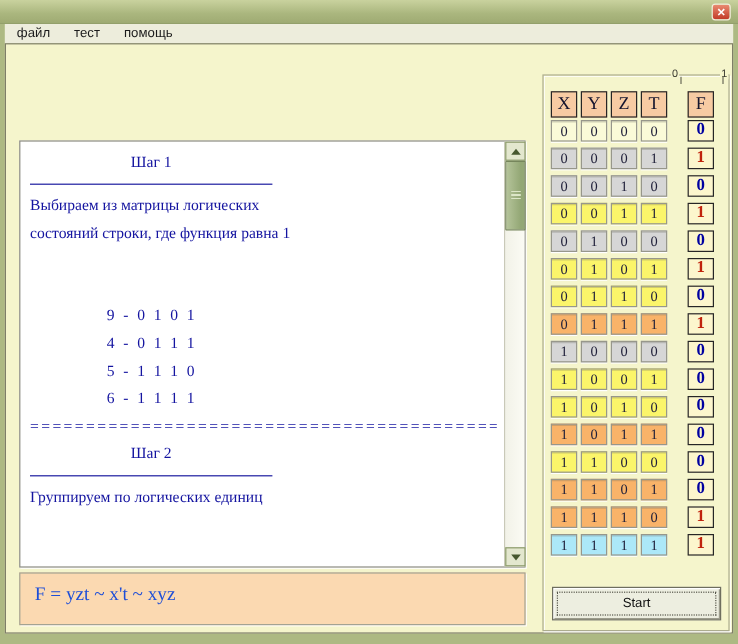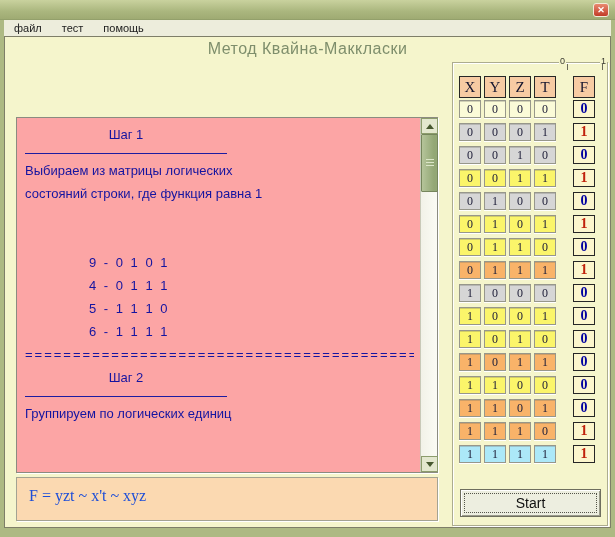--- a/index.html
+++ b/index.html
@@ -39,21 +39,21 @@
     position:absolute;left:10px;top:29px;width:423px;height:46px;
     background:linear-gradient(#EDF3FC,#D7E5F7 35%,#D5E3F6);
     border:1px solid #9FA3AC;box-shadow:1px 1px 0 #FFFFFF;
   }
   .formula-text{
     display:block;padding:10px 0 0 12px;
     font-family:"Liberation Serif",serif;font-size:14px;color:#23234E;
   }
   .steps-area{
     position:absolute;left:11px;top:80px;width:422px;height:356px;
-    background:#fca5a5;border:1px solid #8B8B80;box-shadow:1px 1px 0 #FFFFFF;
+    background:#ffffff;border:1px solid #8B8B80;box-shadow:1px 1px 0 #FFFFFF;font-family:Liberation Serif, serif;
   }
   .steps-content{
     position:absolute;left:0;top:0;right:17px;bottom:0;
     padding:5px 6px 0 8px;overflow:hidden;
     color:#1414A0;font-size:13px;line-height:23px;
   }
   .sline.heading{width:202px;text-align:center;padding-bottom:7px;
     border-bottom:1px solid #1C1CA0;margin-bottom:5px;}
   .sline.blank{height:23px;}
   .sline.row{padding-left:64px;letter-spacing:2px;}
@@ -117,41 +117,40 @@
   .f-tick{position:absolute;width:1px;height:6px;background:#6A6A58;top:1px;}
   .start-btn{
     position:absolute;left:7px;top:426px;width:141px;height:28px;
     background:#EDEEE0;border:1px solid #6E6E5E;
     box-shadow:inset 1px 1px 0 #FFFFFF,inset -1px -1px 0 #9C9C8C;
   }
   .start-focus{
     position:absolute;left:3px;top:3px;right:3px;bottom:3px;
     border:1px dotted #55554A;
     display:flex;align-items:center;justify-content:center;
-    font-size:14px;color:#101010;
+    font-size:11px;color:#101010;
   }
 </style>
 </head>
 <body>
 
 <div class="window">
 
   <div class="titlebar">
     <div class="close-btn">✕</div>
   </div>
 
   <div class="menubar">
     <span class="menu-item">файл</span>
     <span class="menu-item">тест</span>
     <span class="menu-item">помощь</span>
   </div>
 
   <div class="client">
 
-    <div class="app-title">Метод Квайна-Маккласки</div>
 
 
     <div class="steps-area">
       <div class="steps-content" id="steps-content">
           <div class="sline heading">Шаг 1</div>
           <div class="sline body">Выбираем из матрицы логических</div>
           <div class="sline body">состояний строки, где функция равна 1</div>
           <div class="sline blank"></div>
           <div class="sline blank"></div>
           <div class="sline row">9 - 0 1 0 1</div>

